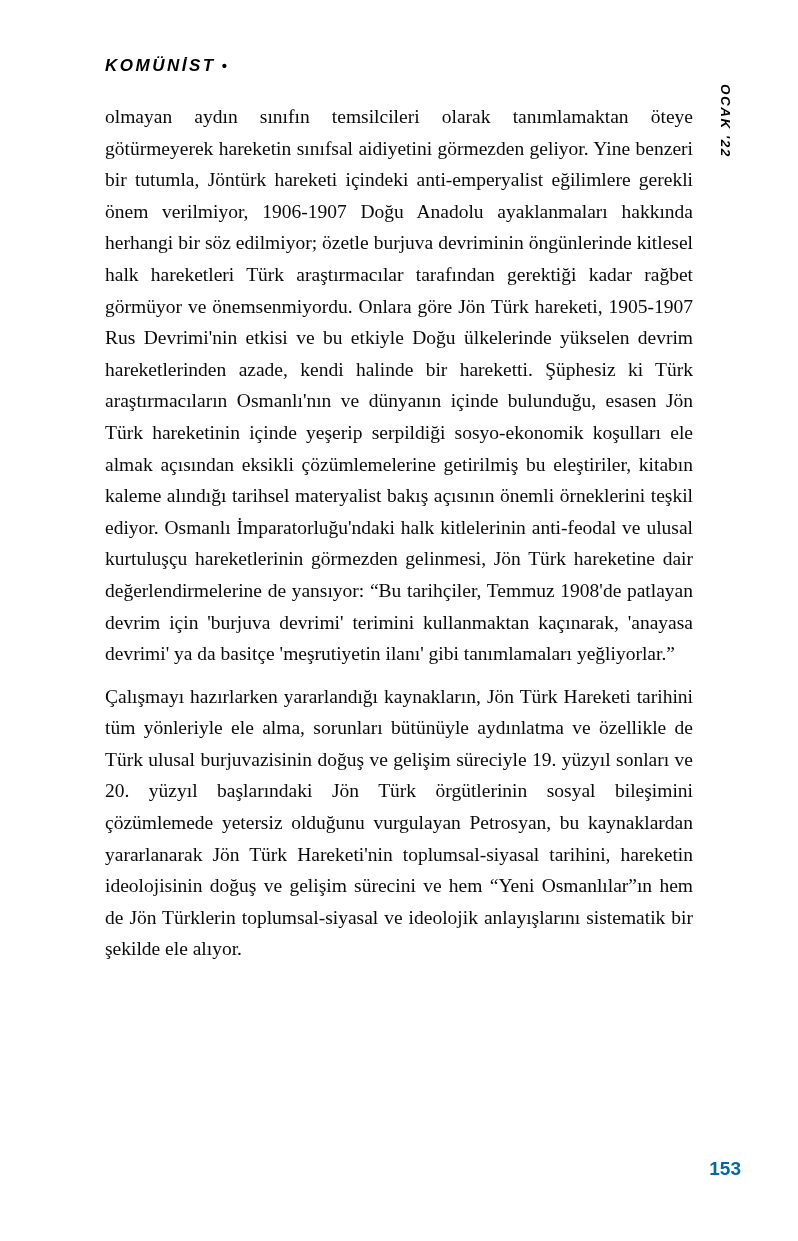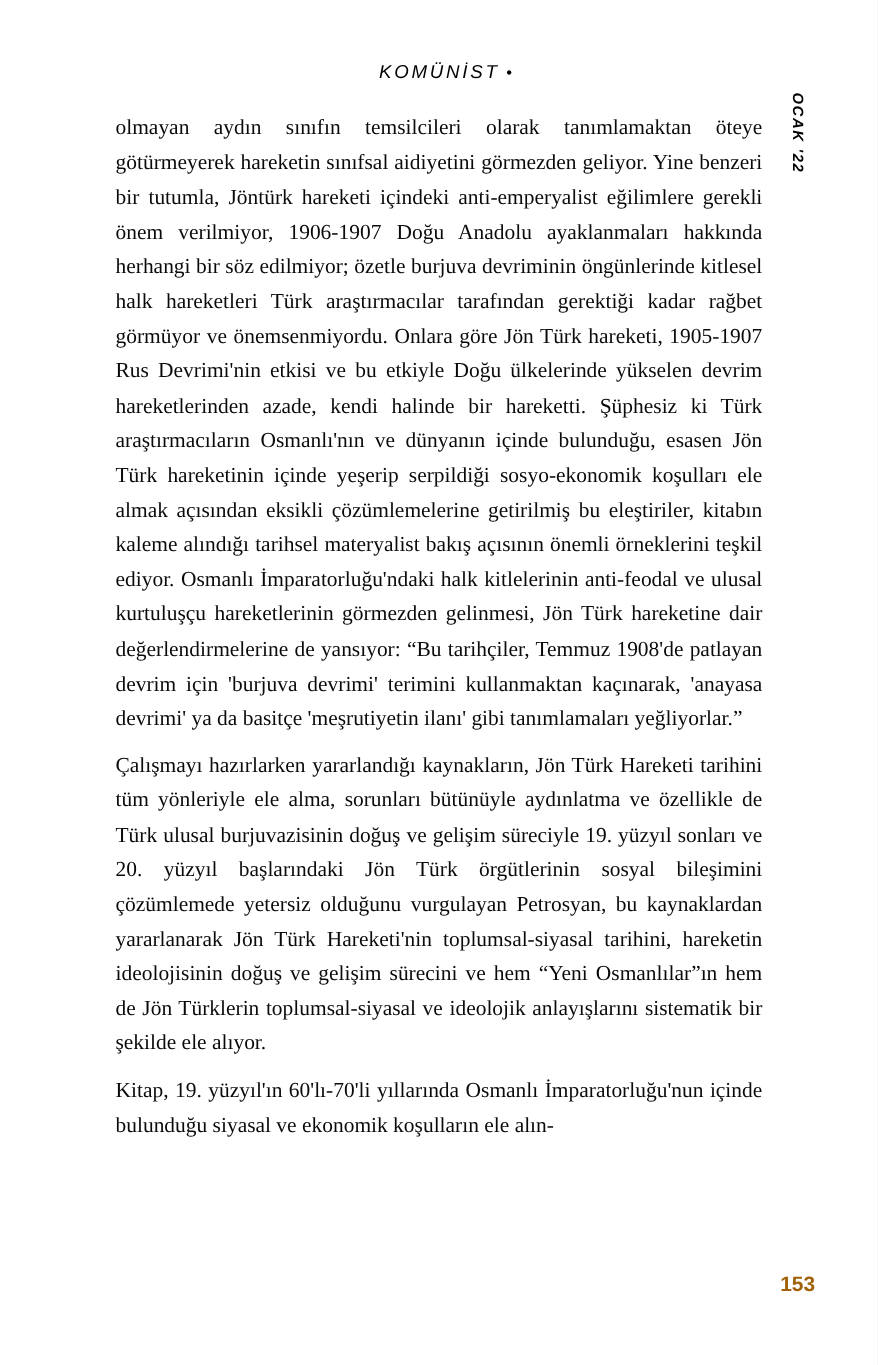--- a/index.html
+++ b/index.html
@@ -14,23 +14,23 @@
     margin: 0 auto;
     background: #ffffff;
     color: #111111;
     overflow: hidden;
   }
   .masthead {
     position: absolute;
     top: 56px;
     left: 105px;
     width: 600px;
-    text-align: center;
+    text-align: left;
     font-family: "Liberation Sans", sans-serif;
-    font-weight: normal;
+    font-weight: bold;
     font-style: italic;
     font-size: 17px;
     letter-spacing: 2.5px;
     color: #000;
     white-space: nowrap;
   }
   .masthead .bullet {
     font-style: normal;
     letter-spacing: 0;
     margin-left: 6px;
@@ -77,35 +77,34 @@
     margin: 24px 0 10px 0;
     text-align: left;
   }
   .page-number {
     position: absolute;
     right: 57px;
     top: 1158px;
     font-family: "Liberation Sans", sans-serif;
     font-weight: bold;
     font-size: 19px;
-    color: #a16207;
+    color: #0369a1;
   }
 </style>
 </head>
 <body>
 
 <div class="page">
 
   <div class="masthead">
     <span>KOMÜNİST</span><span class="bullet">•</span>
   </div>
 
   <div class="issue-vertical">OCAK '22</div>
 
   <div class="text-block">
     <p>olmayan aydın sınıfın temsilcileri olarak tanımlamaktan öteye götürmeyerek hareketin sınıfsal aidiyetini görmezden geliyor. Yine benzeri bir tutumla, Jöntürk hareketi içindeki anti-emperyalist eğilimlere gerekli önem verilmiyor, 1906-1907 Doğu Anadolu ayaklanmaları hakkında herhangi bir söz edilmiyor; özetle burjuva devriminin öngünlerinde kitlesel halk hareketleri Türk araştırmacılar tarafından gerektiği kadar rağbet görmüyor ve önemsenmiyordu. Onlara göre Jön Türk hareketi, 1905-1907 Rus Devrimi'nin etkisi ve bu etkiyle Doğu ülkelerinde yükselen devrim hareketlerinden azade, kendi halinde bir hareketti. Şüphesiz ki Türk araştırmacıların Osmanlı'nın ve dünyanın içinde bulunduğu, esasen Jön Türk hareketinin içinde yeşerip serpildiği sosyo-ekonomik koşulları ele almak açısından eksikli çözümlemelerine getirilmiş bu eleştiriler, kitabın kaleme alındığı tarihsel materyalist bakış açısının önemli örneklerini teşkil ediyor. Osmanlı İmparatorluğu'ndaki halk kitlelerinin anti-feodal ve ulusal kurtuluşçu hareketlerinin görmezden gelinmesi, Jön Türk hareketine dair değerlendirmelerine de yansıyor: “Bu tarihçiler, Temmuz 1908'de patlayan devrim için 'burjuva devrimi' terimini kullanmaktan kaçınarak, 'anayasa devrimi' ya da basitçe 'meşrutiyetin ilanı' gibi tanımlamaları yeğliyorlar.”</p>
     <p>Çalışmayı hazırlarken yararlandığı kaynakların, Jön Türk Hareketi tarihini tüm yönleriyle ele alma, sorunları bütünüyle aydınlatma ve özellikle de Türk ulusal burjuvazisinin doğuş ve gelişim süreciyle 19. yüzyıl sonları ve 20. yüzyıl başlarındaki Jön Türk örgütlerinin sosyal bileşimini çözümlemede yetersiz olduğunu vurgulayan Petrosyan, bu kaynaklardan yararlanarak Jön Türk Hareketi'nin toplumsal-siyasal tarihini, hareketin ideolojisinin doğuş ve gelişim sürecini ve hem “Yeni Osmanlılar”ın hem de Jön Türklerin toplumsal-siyasal ve ideolojik anlayışlarını sistematik bir şekilde ele alıyor.</p>
-    <p>Kitap, 19. yüzyıl'ın 60'lı-70'li yıllarında Osmanlı İmparatorluğu'nun içinde bulunduğu siyasal ve ekonomik koşulların ele alın-</p>
   </div>
 
   <div class="page-number">153</div>
 
 </div>
 
 </body></html>

